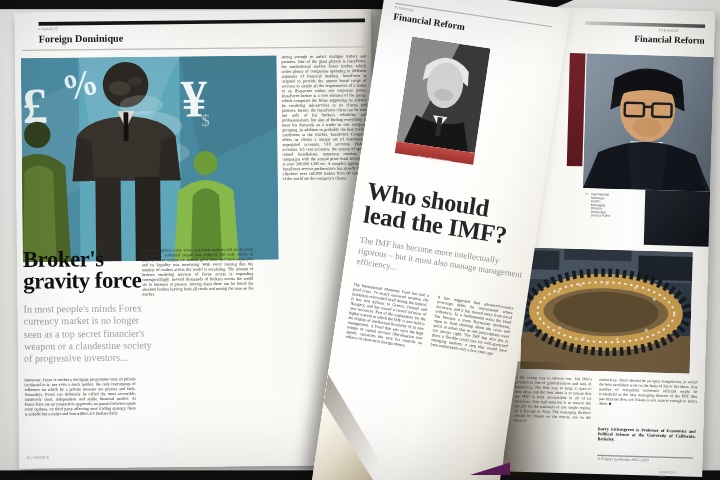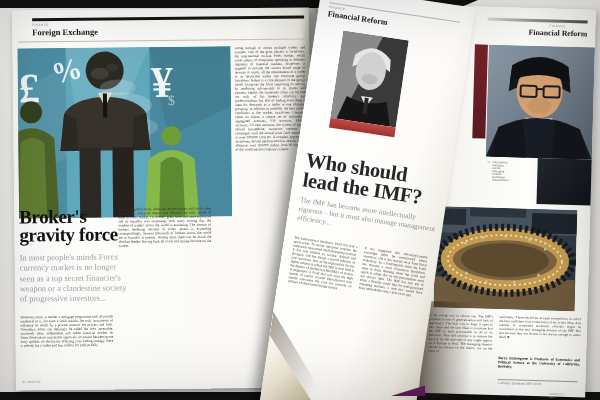--- a/index.html
+++ b/index.html
@@ -88,21 +88,21 @@
 
 <div class="scene">
 
   <div class="abs bar-top"></div>
   <div class="abs gutter-shadow"></div>
   <div class="abs purple-wedge"></div>
 
   <div class="abs page-left">
     <div class="abs lp-rule-thick"></div>
     <div class="abs lp-label">FINANCE</div>
-    <div class="abs lp-title">Foreign Exchange</div>
+    <div class="abs lp-title">Foreign Dominique</div>
     <div class="abs lp-rule-thin"></div>
 
     <svg class="abs illo" viewBox="0 0 213 170">
       <rect x="0" y="0" width="213" height="170" fill="#57a0b5"></rect>
       <rect x="0" y="0" width="48" height="170" fill="#4c8da4"></rect>
       <rect x="48" y="0" width="84" height="170" fill="#5fa8bc"></rect>
       <rect x="132" y="0" width="81" height="170" fill="#49899f"></rect>
       <polygon points="48,0 132,0 100,70 60,80" fill="rgba(255,255,255,0.10)"></polygon>
       <polygon points="132,0 213,0 213,60 150,90" fill="rgba(0,0,0,0.08)"></polygon>
       <polygon points="0,40 48,20 48,110 0,130" fill="rgba(255,255,255,0.07)"></polygon>

